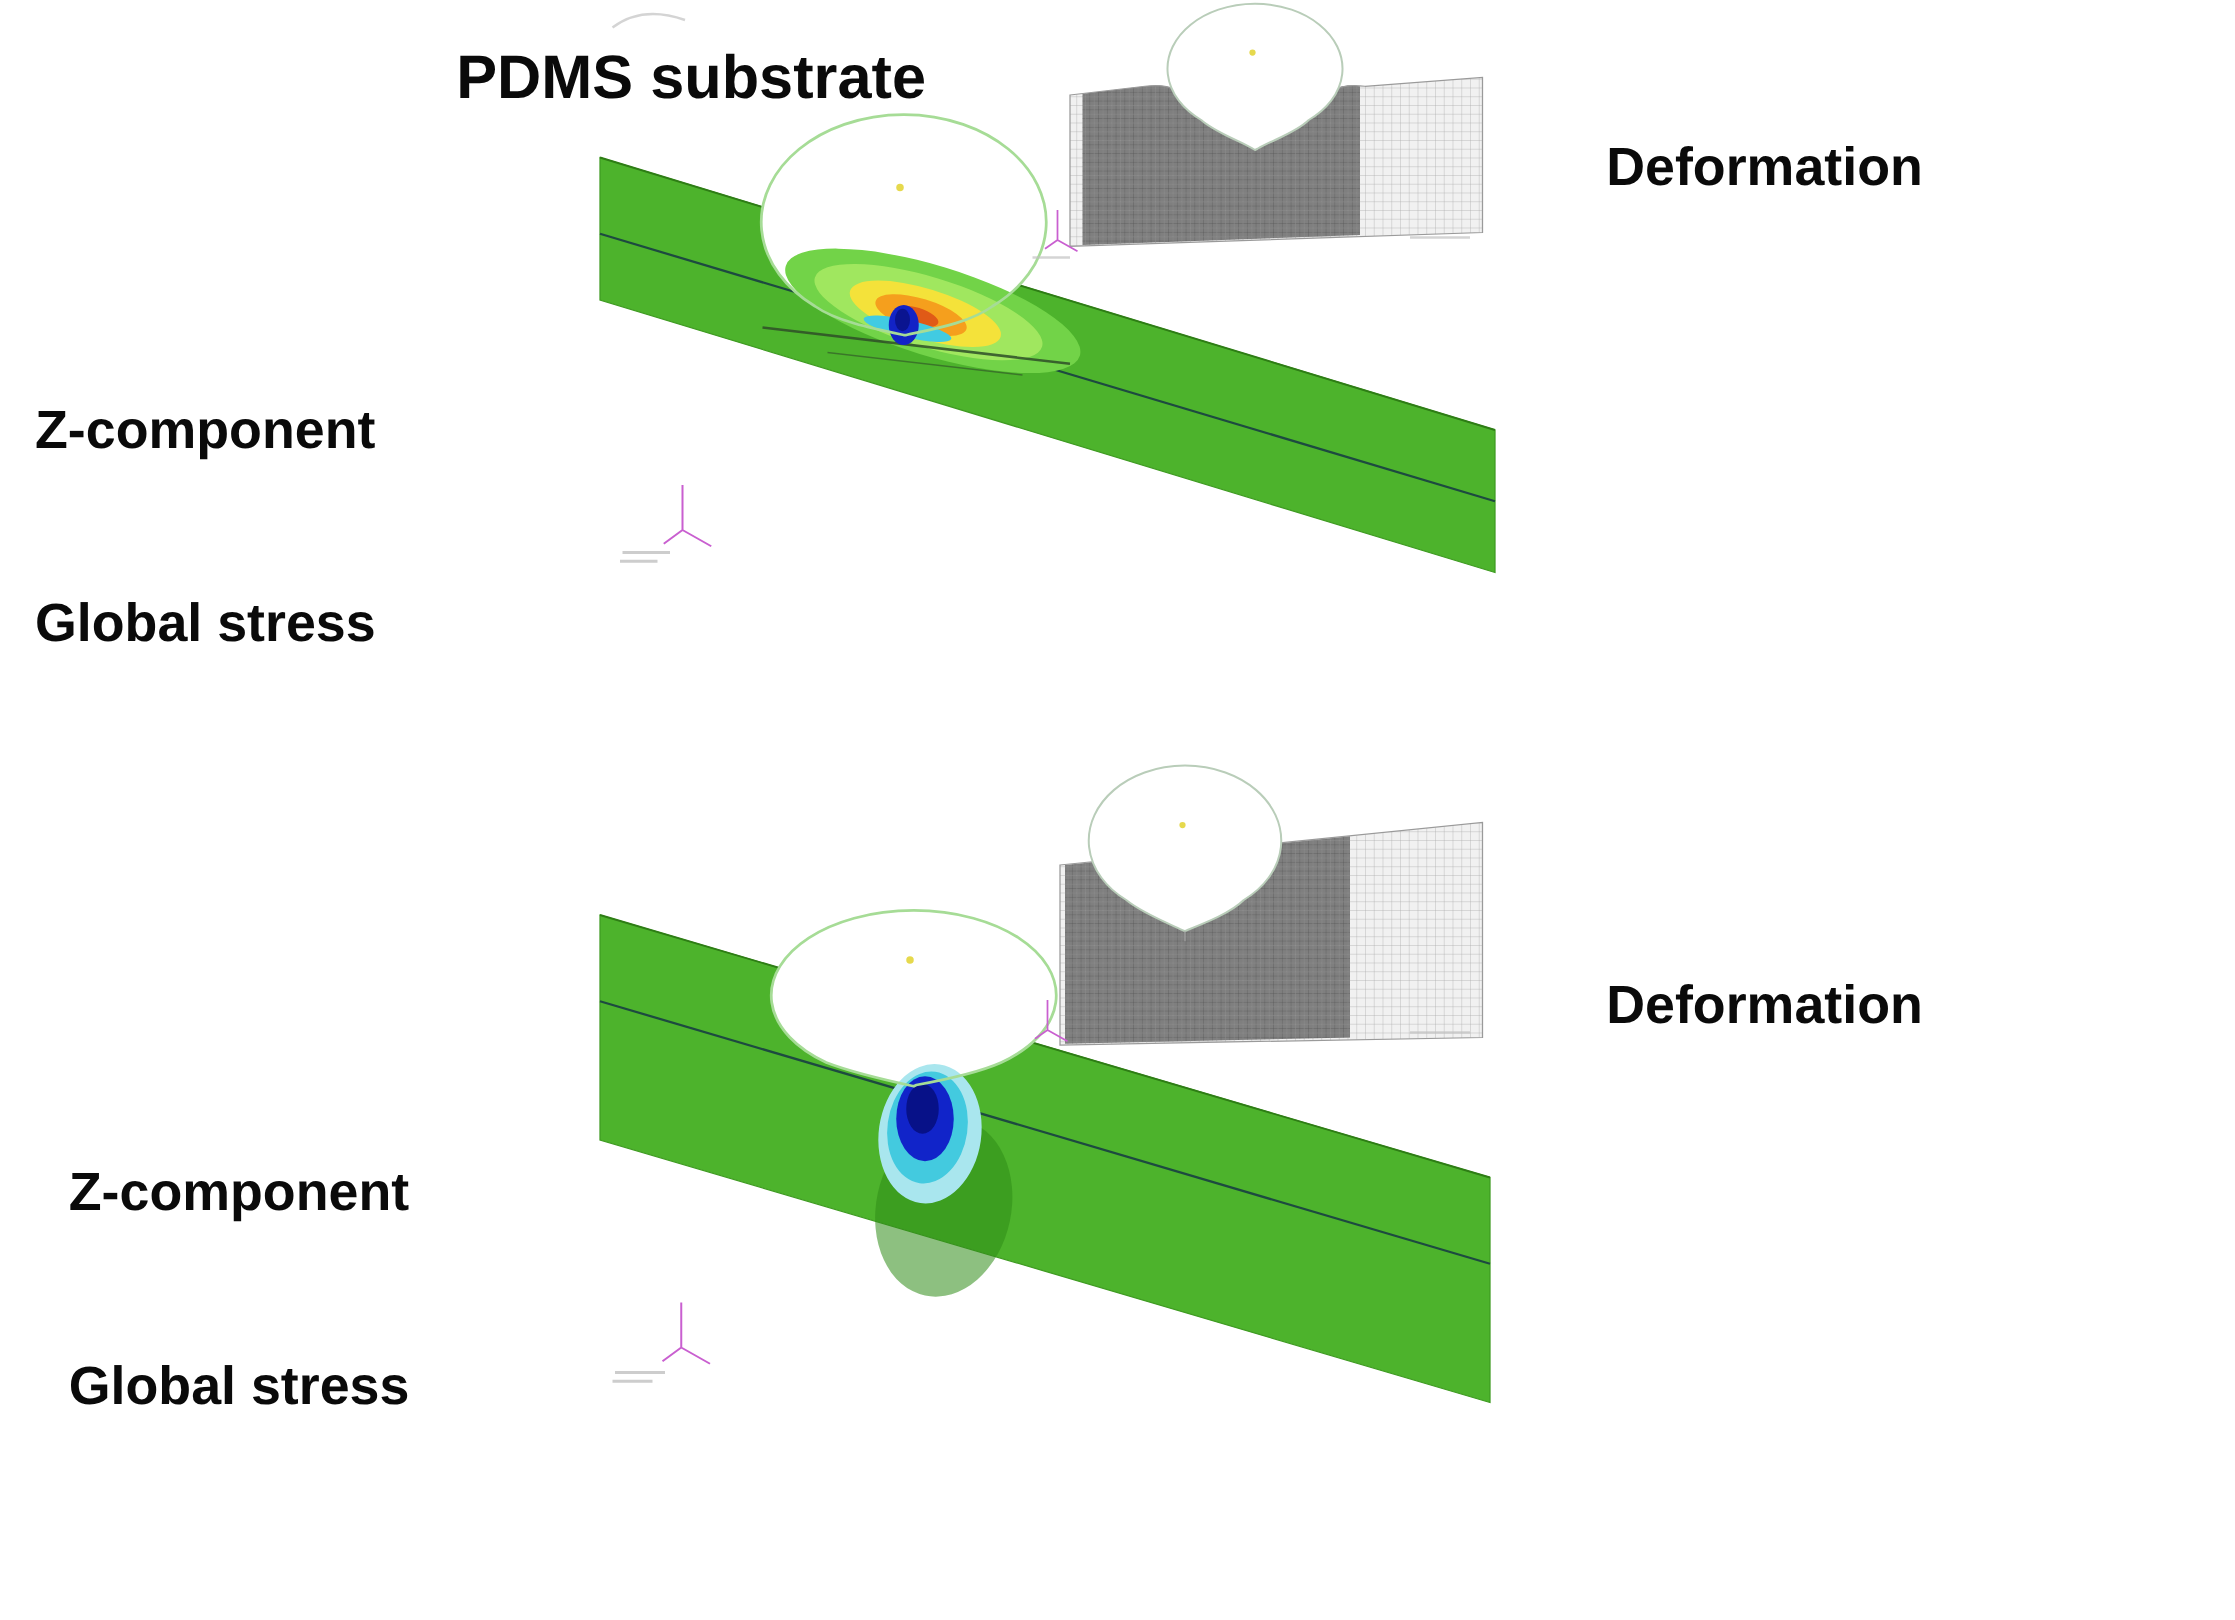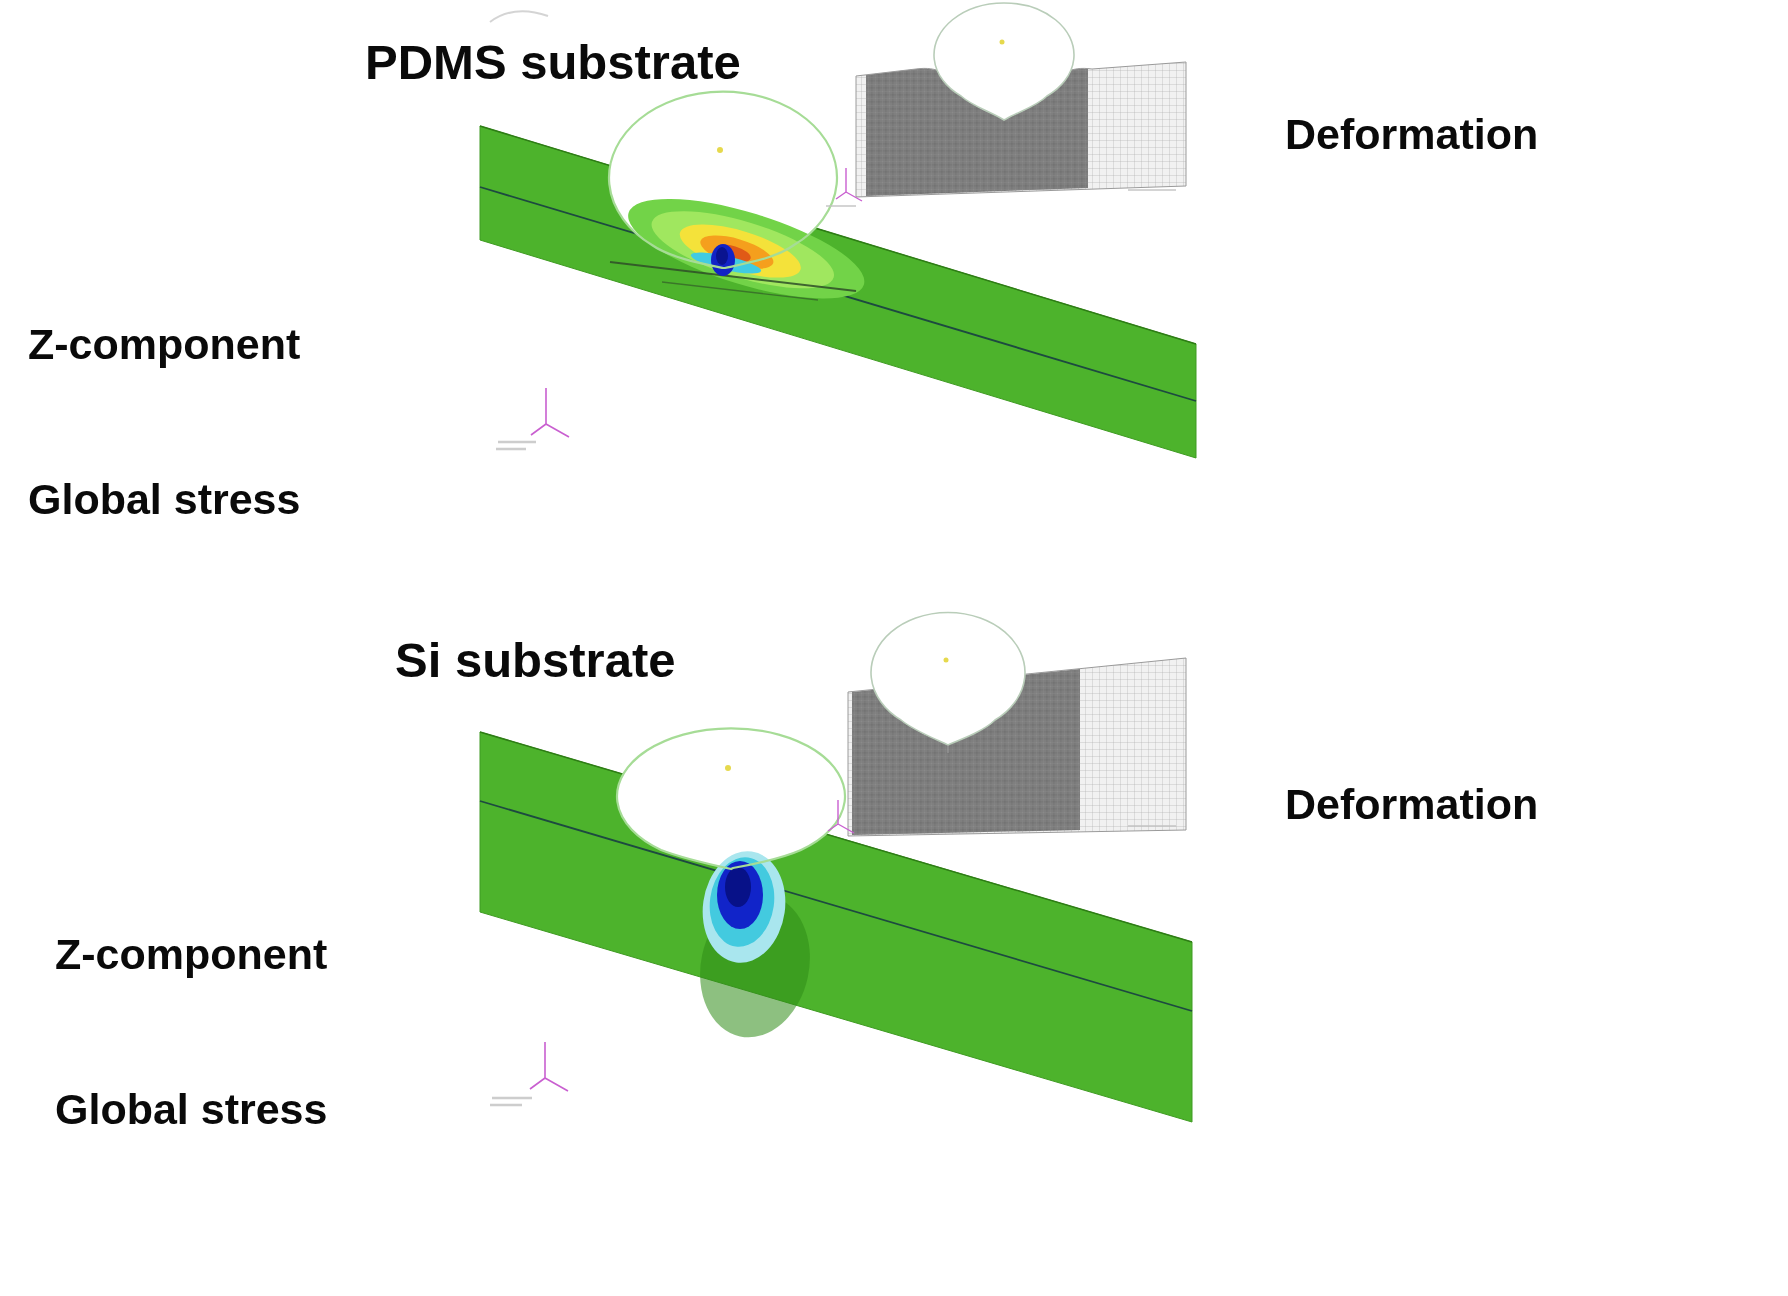--- a/index.html
+++ b/index.html
@@ -122,21 +122,20 @@
 
   <div class="t title" style="left:365px; top:34px;">PDMS substrate</div>
 
   <div class="t label" style="left:1285px; top:110px;">Deformation</div>
 
   <div class="t label" style="left:28px; top:218px;">
     <span class="label-line">Z-component</span>
     <span class="label-line">Global stress</span>
   </div>
 
-  <div class="t title" style="left:395px; top:632px;">Si substrate</div>
 
   <div class="t label" style="left:1285px; top:780px;">Deformation</div>
 
   <div class="t label" style="left:55px; top:828px;">
     <span class="label-line">Z-component</span>
     <span class="label-line">Global stress</span>
   </div>
 
 </div>
 

